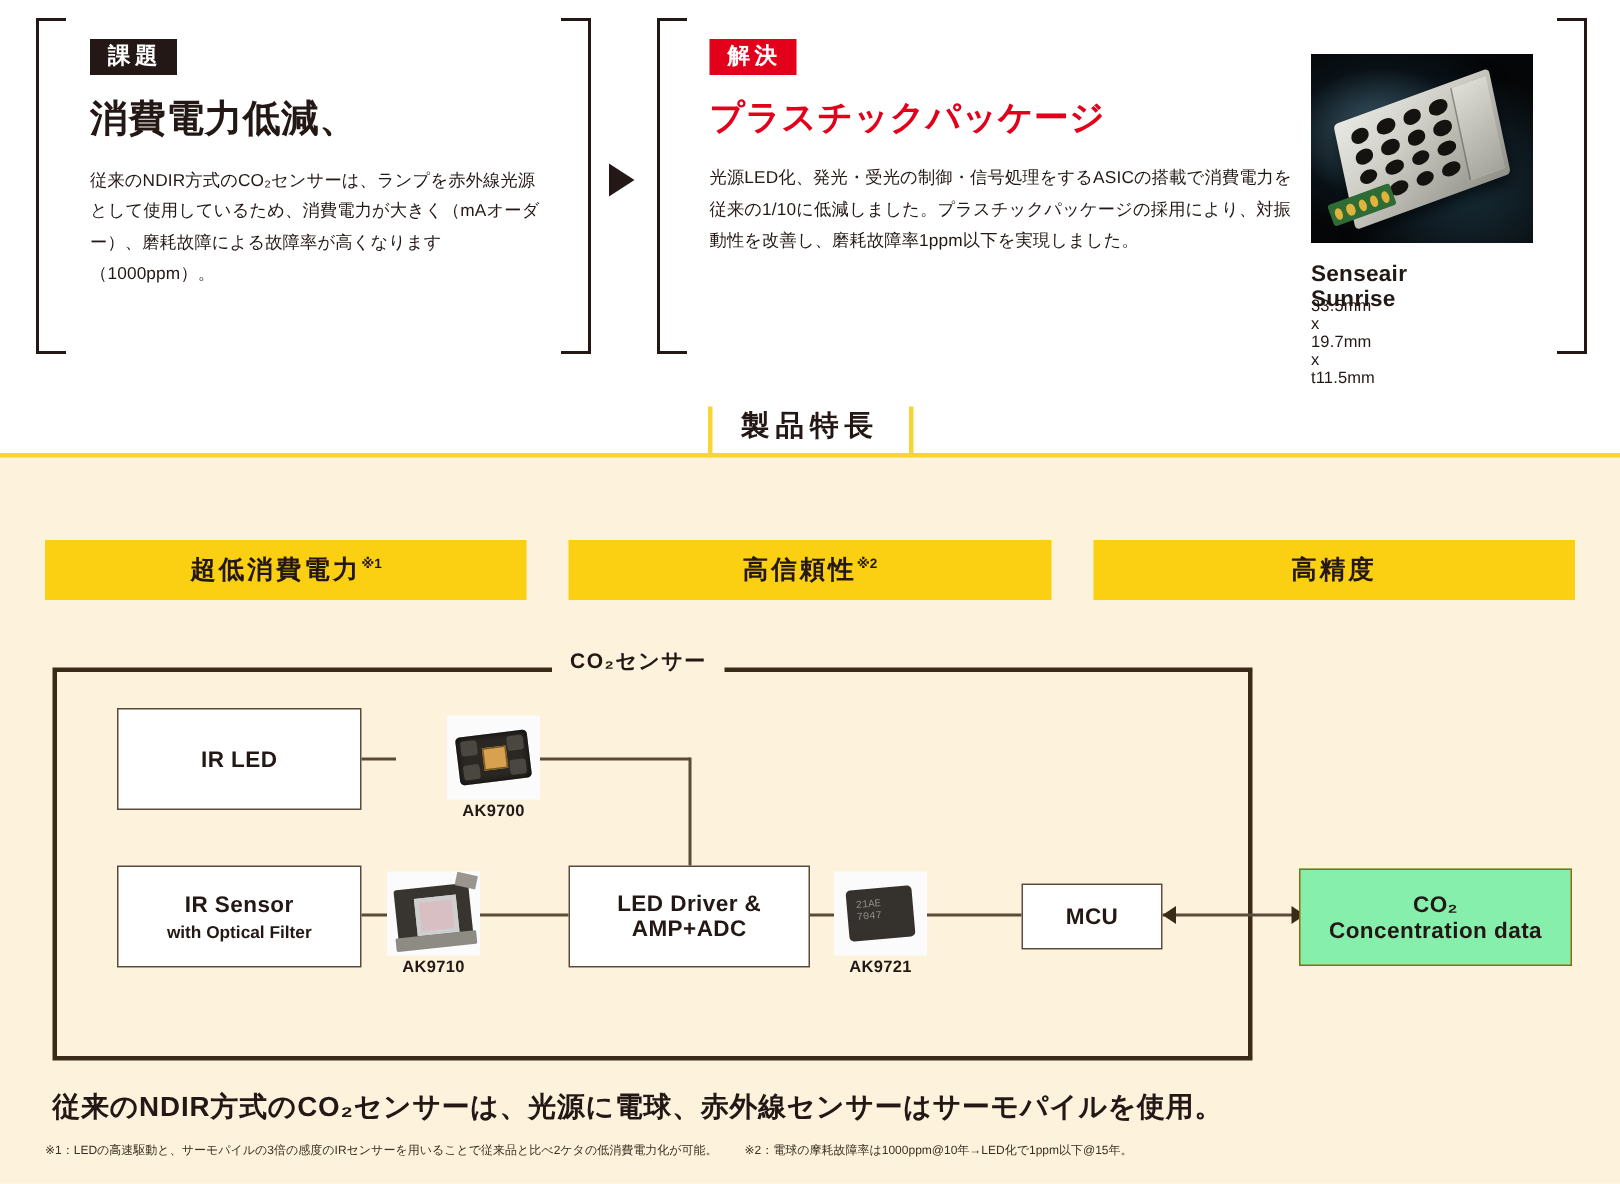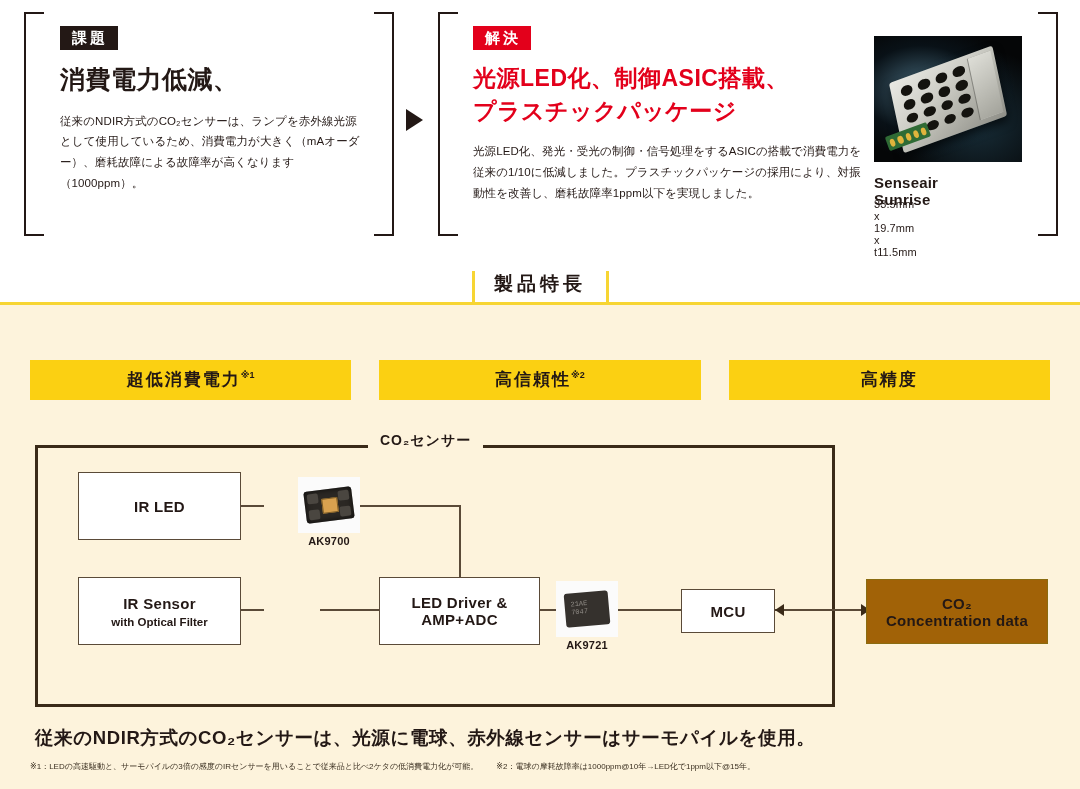--- a/index.html
+++ b/index.html
@@ -141,21 +141,21 @@
   }
 
   .nbox{
     position:absolute;background:#ffffff;border:1.5px solid #5a4a38;
     box-sizing:border-box;
     display:flex;flex-direction:column;align-items:center;justify-content:center;
     text-align:left;color:#231815;
   }
   .nbox .l1{font-size:15px;font-weight:bold;letter-spacing:.3px;}
   .nbox .l2{font-size:11.5px;font-weight:bold;letter-spacing:0;margin-top:4px;}
-  .nbox.yellow{background:#a16207;border:1.5px solid #8a6b10;}
+  .nbox.yellow{background:#86efac;border:1.5px solid #8a6b10;}
 
   .wire{position:absolute;background:#5a4a38;}
   .wire.h{height:1.5px;}
   .wire.v{width:1.5px;}
 
   .arrowL{
     position:absolute;width:0;height:0;
     border-right:9px solid #3a2a18;
     border-top:6px solid transparent;border-bottom:6px solid transparent;
   }
@@ -239,21 +239,20 @@
       <div class="h" style="left:0;top:0;width:20px;"></div>
       <div class="h" style="left:0;bottom:0;width:20px;"></div>
       <div class="v" style="right:0;top:0;height:224px;"></div>
       <div class="h" style="right:0;top:0;width:20px;"></div>
       <div class="h" style="right:0;bottom:0;width:20px;"></div>
     </div>
 
     <div class="panel" style="left:473px;top:26px;width:390px;">
       <div class="tag red">解決</div>
       <div class="headline red">
-        <div>光源LED化、制御ASIC搭載、</div>
         <div>プラスチックパッケージ</div>
       </div>
       <div class="body-copy">光源LED化、発光・受光の制御・信号処理をするASICの搭載で消費電力を従来の1/10に低減しました。プラスチックパッケージの採用により、対振動性を改善し、磨耗故障率1ppm以下を実現しました。</div>
     </div>
 
     <div class="prod-img" style="left:874px;top:36px;width:148px;height:126px;">
       <div class="pcb">
         <div class="holes">
           <i></i>
             <i></i>
@@ -354,20 +353,30 @@
             <div class="pad p1"></div>
               <div class="pad p2"></div>
               <div class="pad p3"></div>
               <div class="pad p4"></div>
             <div class="die"></div>
           </div>
         </div>
         <div class="cap">AK9700</div>
       </div>
 
+      <div class="chip" style="left:258px;top:166px;">
+        <div class="photo">
+          <div class="senschip">
+            <div class="tab"></div>
+            <div class="win"></div>
+            <div class="base"></div>
+          </div>
+        </div>
+        <div class="cap">AK9710</div>
+      </div>
 
       <div class="chip" style="left:556px;top:166px;">
         <div class="photo">
           <div class="mcuchip">
             <div class="t">21AE<br>7047</div>
           </div>
         </div>
         <div class="cap">AK9721</div>
       </div>
 

